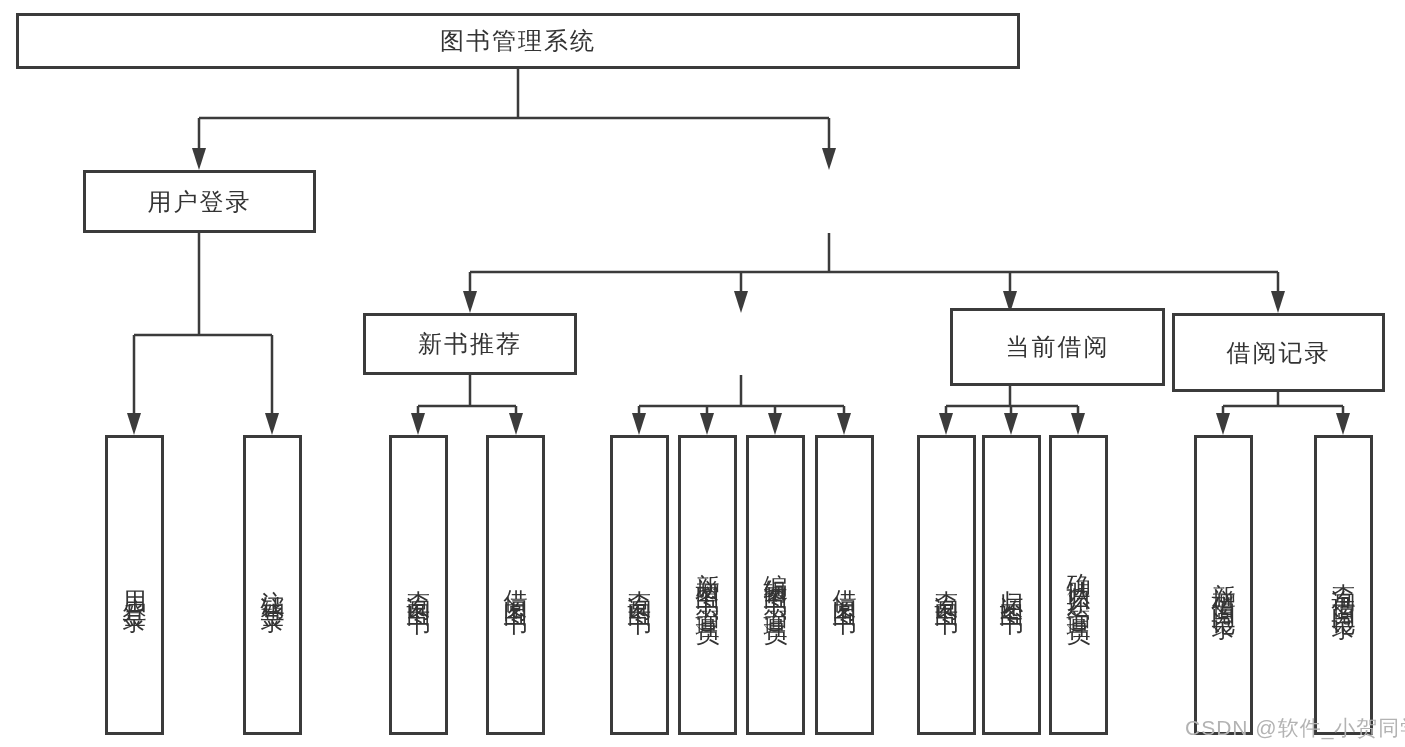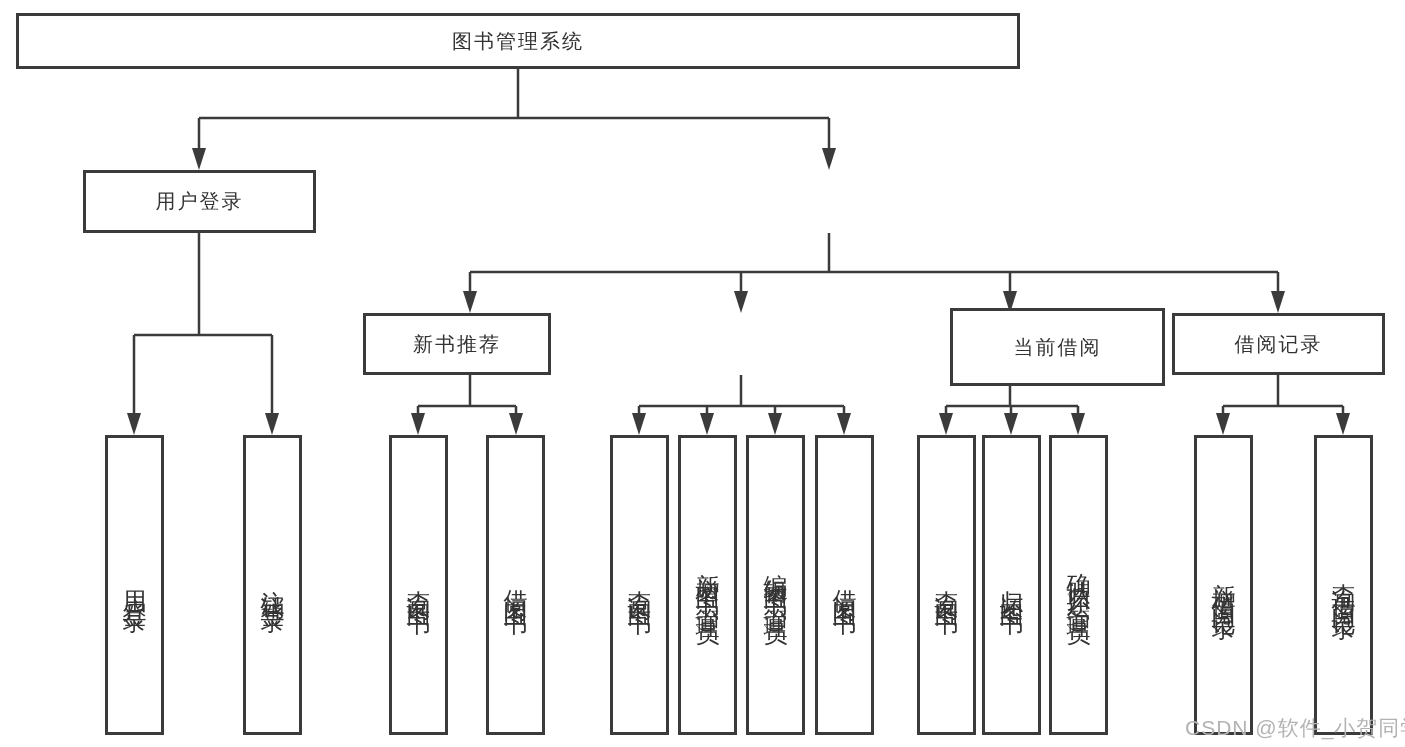--- a/index.html
+++ b/index.html
@@ -26,21 +26,21 @@
     box-sizing: border-box;
     border: 3px solid #3b3b3b;
     background: #ffffff;
     color: #333333;
     display: flex;
     align-items: center;
     justify-content: center;
     z-index: 2;
   }
   .node.h span {
-    font-size: 20px;
+    font-size: 24px;
     letter-spacing: 2px;
     white-space: nowrap;
   }
   .node.v span {
     writing-mode: vertical-lr;
     text-orientation: mixed;
     font-size: 24px;
     line-height: 1;
     letter-spacing: 7px;
     white-space: nowrap;
@@ -106,27 +106,27 @@
   </svg>
 
   <div class="node h" style="left:16px; top:13px; width:1004px; height:56px;">
     <span>图书管理系统</span>
   </div>
 
   <div class="node h" style="left:83px; top:170px; width:233px; height:63px;">
     <span>用户登录</span>
   </div>
 
-  <div class="node h" style="left:363px; top:313px; width:188px; height:62px;">
+  <div class="node h" style="left:363px; top:313px; width:214px; height:62px;">
     <span>新书推荐</span>
   </div>
   <div class="node h" style="left:902px; top:308px; width:215px; height:78px;margin-left:48px;">
     <span>当前借阅</span>
   </div>
-  <div class="node h" style="left:1172px; top:313px; width:213px; height:62px;">
+  <div class="node h" style="left:1172px; top:313px; width:213px; height:79px;">
     <span>借阅记录</span>
   </div>
 
   <div class="node v leaf" style="left:105px;">
     <span>用户登录</span>
   </div>
   <div class="node v leaf" style="left:243px;">
     <span>注销登录</span>
   </div>
   <div class="node v leaf" style="left:389px;">

